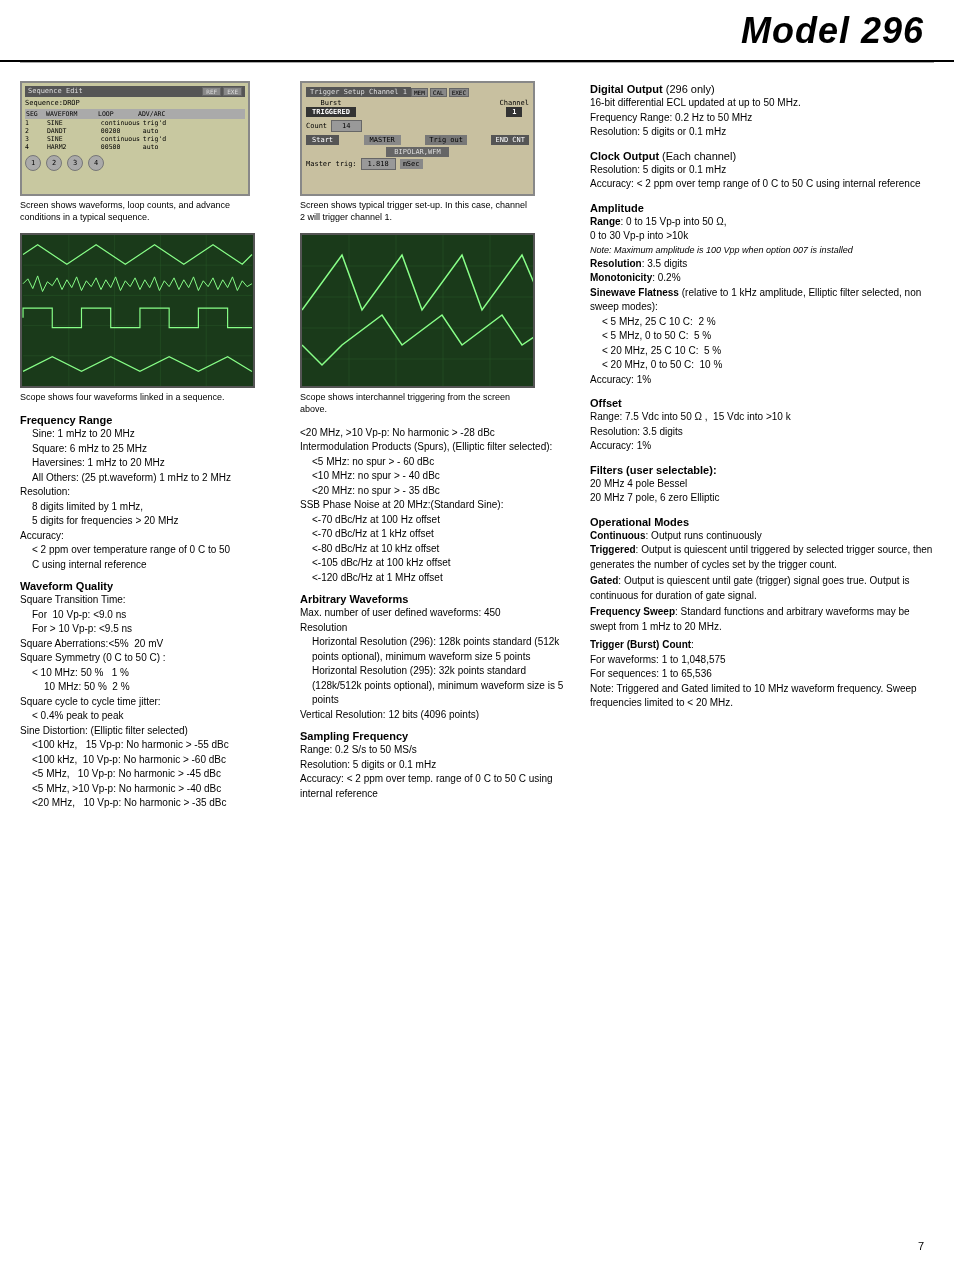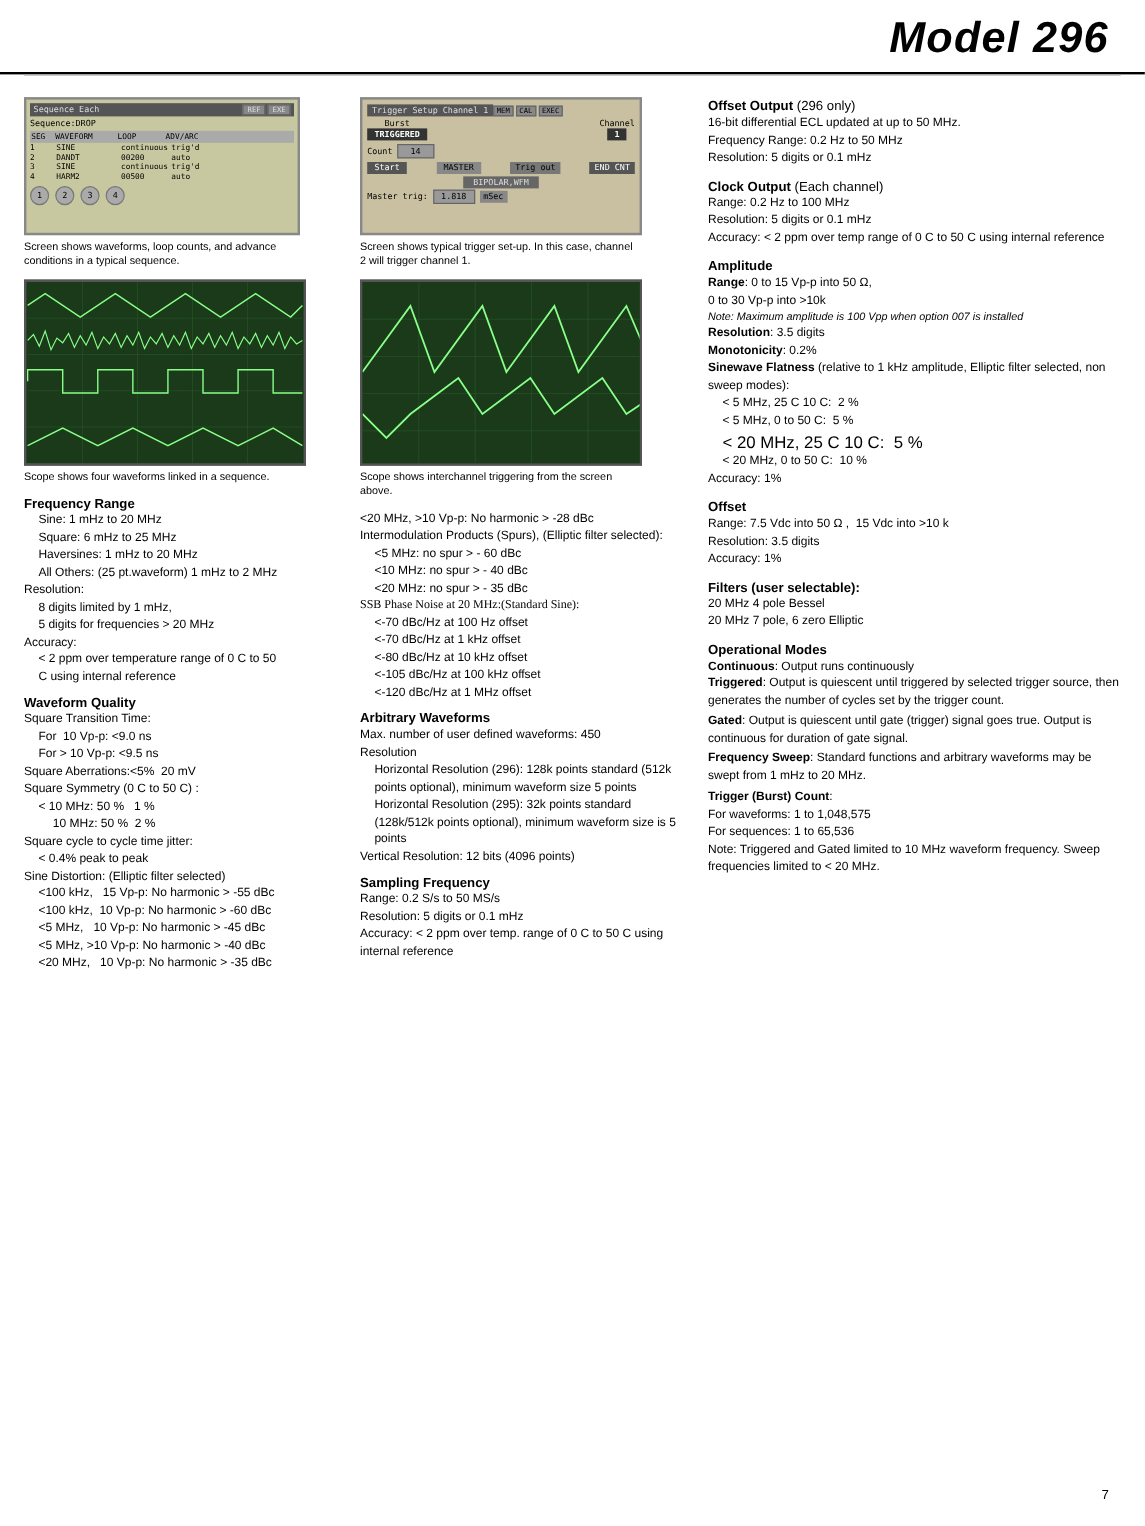--- a/index.html
+++ b/index.html
@@ -141,21 +141,21 @@
     <span class="header-title">Model 296</span>
   </div>
   <hr class="top-rule">
 
   <div class="main-content">
 
     <div class="left-col">
 
       <div class="screen-box" style="width:230px;height:115px;background:#c8c8a0;border:2px solid #888;padding:3px;font-family:monospace;font-size:7px;">
         <div style="display:flex;justify-content:space-between;background:#555;color:#ddd;padding:1px 3px;margin-bottom:2px;">
-          <span>Sequence Each</span>
+          <span>Sequence Edit</span>
           <span style="display:flex;gap:2px;">
             <span style="background:#888;border:1px solid #666;padding:0 3px;font-size:6px;">REF</span>
             <span style="background:#888;border:1px solid #666;padding:0 3px;font-size:6px;">EXE</span>
           </span>
         </div>
         <div style="margin-bottom:2px;font-size:7px;">Sequence:DROP</div>
         <div style="display:flex;gap:2px;font-size:6.5px;background:#aaa;padding:1px;">
           <span style="width:18px;">SEG</span>
           <span style="width:50px;">WAVEFORM</span>
           <span style="width:38px;">LOOP</span>
@@ -323,21 +323,21 @@
       </div>
 
       <div class="screen-caption">Scope shows interchannel triggering from the screen above.</div>
 
       <div>
         <div style="font-size:10px;line-height:1.45;">&lt;20 MHz, &gt;10 Vp-p: No harmonic &gt; -28 dBc</div>
         <div style="font-size:10px;line-height:1.45;">Intermodulation Products (Spurs), (Elliptic filter selected):</div>
         <div class="spec-indent" style="font-size:10px;line-height:1.45;">&lt;5 MHz: no spur &gt; - 60 dBc</div>
         <div class="spec-indent" style="font-size:10px;line-height:1.45;">&lt;10 MHz: no spur &gt; - 40 dBc</div>
         <div class="spec-indent" style="font-size:10px;line-height:1.45;">&lt;20 MHz: no spur &gt; - 35 dBc</div>
-        <div style="font-size:10px;line-height:1.45;font-family:Liberation Serif, serif;">SSB Phase Noise at 20 MHz:(Standard Sine):</div>
+        <div style="font-size:10px;line-height:1.45;">SSB Phase Noise at 20 MHz:(Standard Sine):</div>
         <div class="spec-indent" style="font-size:10px;line-height:1.45;">&lt;-70 dBc/Hz at 100 Hz offset</div>
         <div class="spec-indent" style="font-size:10px;line-height:1.45;">&lt;-70 dBc/Hz at 1 kHz offset</div>
         <div class="spec-indent" style="font-size:10px;line-height:1.45;">&lt;-80 dBc/Hz at 10 kHz offset</div>
         <div class="spec-indent" style="font-size:10px;line-height:1.45;">&lt;-105 dBc/Hz at 100 kHz offset</div>
         <div class="spec-indent" style="font-size:10px;line-height:1.45;">&lt;-120 dBc/Hz at 1 MHz offset</div>
       </div>
 
       <div style="margin-top:4px;">
         <div class="section-title">Arbitrary Waveforms</div>
         <div style="font-size:10px;line-height:1.45;">Max. number of user defined waveforms: 450</div>
@@ -353,45 +353,44 @@
         <div style="font-size:10px;line-height:1.45;">Resolution: 5 digits or 0.1 mHz</div>
         <div style="font-size:10px;line-height:1.45;">Accuracy: &lt;  2 ppm over temp. range of 0&nbsp;C to 50&nbsp;C using internal reference</div>
       </div>
 
     </div>
 
     <div class="right-col">
 
       <div style="margin-top:2px;">
         <div style="font-size:11px;font-weight:bold;margin-bottom:1px;">
-          <span>Offset Output</span><span style="font-weight:normal;"> (296 only)</span>
+          <span>Digital Output</span><span style="font-weight:normal;"> (296 only)</span>
         </div>
         <div style="font-size:10px;line-height:1.45;">16-bit differential ECL updated at up to 50 MHz.</div>
         <div style="font-size:10px;line-height:1.45;">Frequency Range: 0.2 Hz to 50 MHz</div>
         <div style="font-size:10px;line-height:1.45;">Resolution: 5 digits or 0.1 mHz</div>
       </div>
 
       <div style="margin-top:8px;">
         <div class="right-section-title">Clock Output <span style="font-weight:normal;">(Each channel)</span></div>
-        <div style="font-size:10px;line-height:1.45;">Range: 0.2 Hz to 100 MHz</div>
         <div style="font-size:10px;line-height:1.45;">Resolution: 5 digits or 0.1 mHz</div>
         <div style="font-size:10px;line-height:1.45;">Accuracy: &lt;  2 ppm over temp range of 0&nbsp;C to 50&nbsp;C using internal reference</div>
       </div>
 
       <div style="margin-top:8px;">
         <div class="right-section-title">Amplitude</div>
         <div style="font-size:10px;line-height:1.45;"><span style="font-weight:bold;">Range</span>: 0 to 15 Vp-p into 50&nbsp;Ω,</div>
         <div style="font-size:10px;line-height:1.45;">0 to 30 Vp-p into &gt;10k</div>
         <div style="font-size:9px;font-style:italic;line-height:1.45;">Note: Maximum amplitude is 100 Vpp when option 007 is installed</div>
         <div style="font-size:10px;line-height:1.45;"><span style="font-weight:bold;">Resolution</span>: 3.5 digits</div>
         <div style="font-size:10px;line-height:1.45;"><span style="font-weight:bold;">Monotonicity</span>: 0.2%</div>
         <div style="font-size:10px;line-height:1.45;"><span style="font-weight:bold;">Sinewave Flatness</span> (relative to 1 kHz amplitude, Elliptic filter selected, non sweep modes):</div>
         <div class="spec-indent" style="font-size:10px;line-height:1.45;">&lt; 5 MHz, 25&nbsp;C&nbsp;10&nbsp;C:&nbsp; 2 %</div>
         <div class="spec-indent" style="font-size:10px;line-height:1.45;">&lt; 5 MHz, 0 to 50&nbsp;C:&nbsp; 5 %</div>
-        <div class="spec-indent" style="font-size:14px;line-height:1.45;">&lt; 20 MHz, 25&nbsp;C&nbsp;10&nbsp;C:&nbsp; 5 %</div>
+        <div class="spec-indent" style="font-size:10px;line-height:1.45;">&lt; 20 MHz, 25&nbsp;C&nbsp;10&nbsp;C:&nbsp; 5 %</div>
         <div class="spec-indent" style="font-size:10px;line-height:1.45;">&lt; 20 MHz, 0 to 50&nbsp;C:&nbsp; 10 %</div>
         <div style="font-size:10px;line-height:1.45;">Accuracy:  1%</div>
       </div>
 
       <div style="margin-top:8px;">
         <div class="right-section-title">Offset</div>
         <div style="font-size:10px;line-height:1.45;">Range:  7.5 Vdc into 50&nbsp;Ω ,&nbsp;&nbsp;15 Vdc into &gt;10 k</div>
         <div style="font-size:10px;line-height:1.45;">Resolution: 3.5 digits</div>
         <div style="font-size:10px;line-height:1.45;">Accuracy:  1%</div>
       </div>

